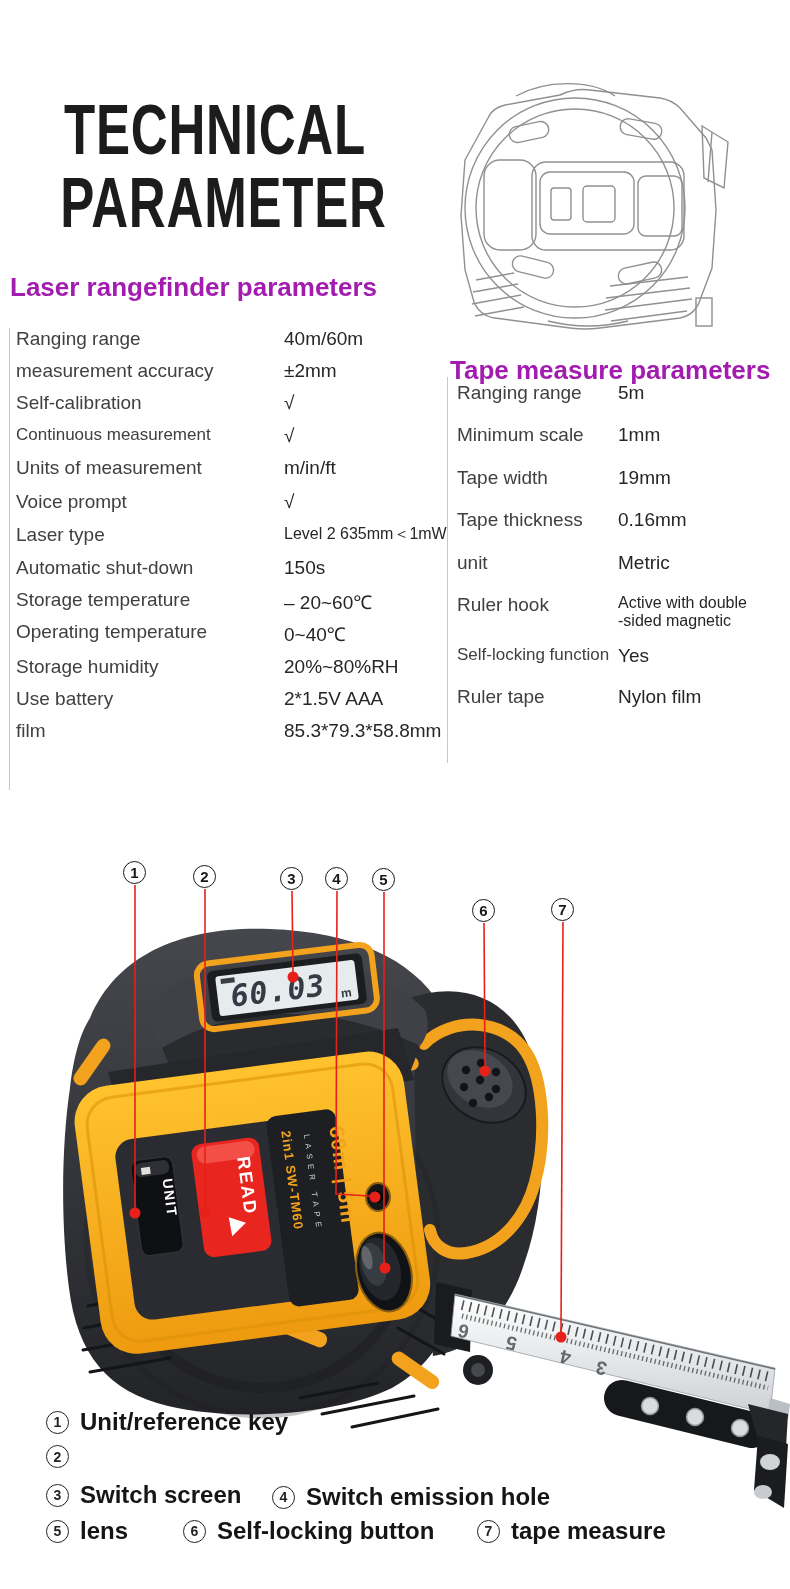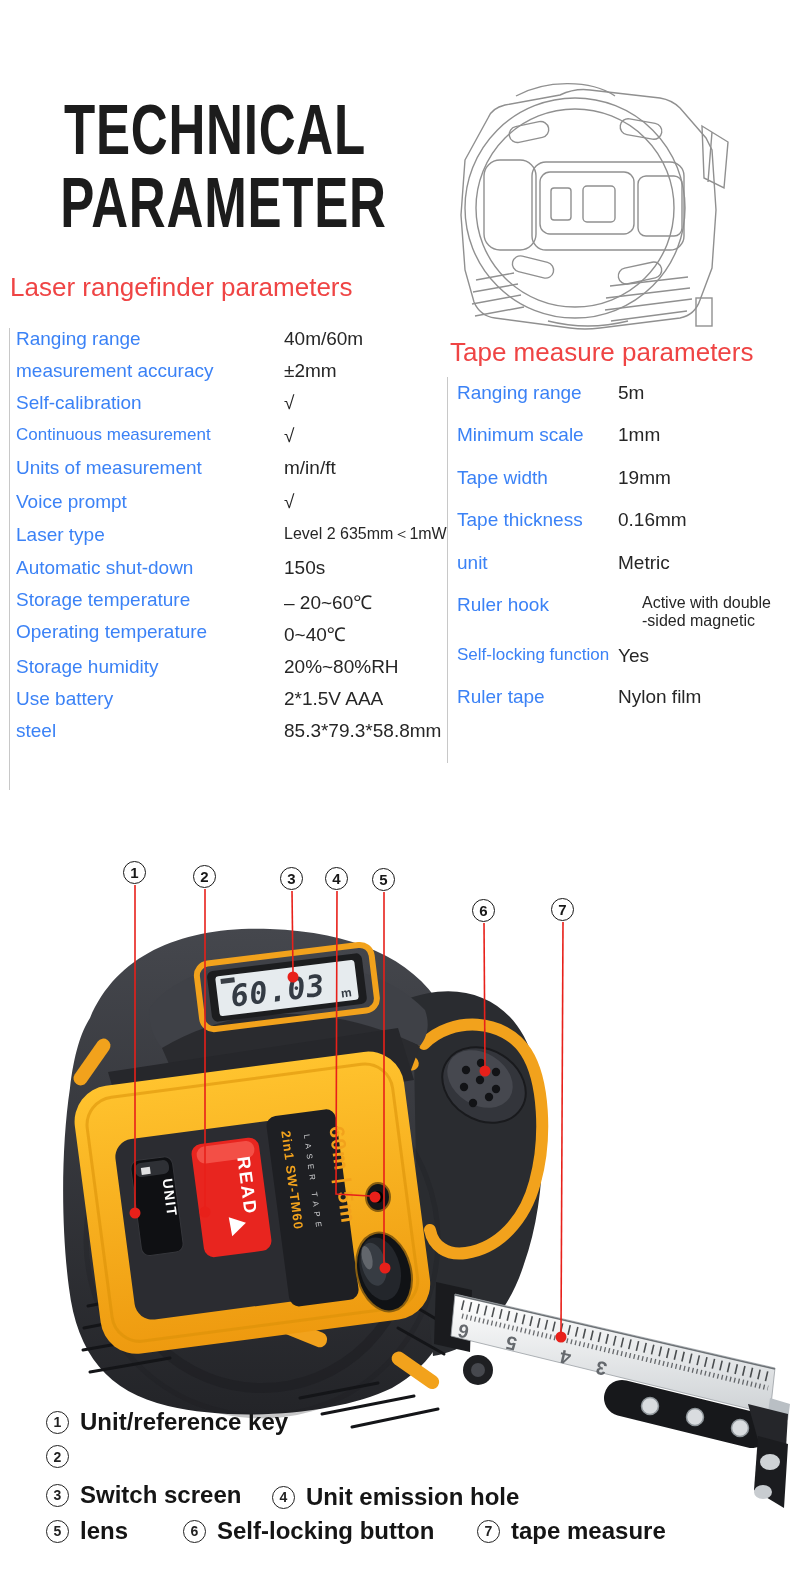--- a/index.html
+++ b/index.html
@@ -5,33 +5,33 @@
   html,body{margin:0;padding:0;}
   body{width:790px;height:1589px;position:relative;background:#ffffff;overflow:hidden;
        font-family:"Liberation Sans",sans-serif;color:#2a2a2a;}
   .abs{position:absolute;}
   
   .title{left:0;top:0;width:430px;text-align:center;font-weight:700;color:#1c1c1c;
          font-size:71px;line-height:73px;transform:scaleX(0.72);letter-spacing:1px;}
   .title .l1{position:absolute;left:0;top:93px;width:430px;}
   .title .l2{position:absolute;left:0;top:166px;width:430px;}
   
-  .sec-head{font-size:26px;font-weight:400;color:#ef4444;letter-spacing:0;}
+  .sec-head{font-size:26px;font-weight:700;color:#a21caf;letter-spacing:0;}
   
   .vline{position:absolute;width:1px;background:#c8c8c8;}
   .trow{position:relative;}
-  .tl{position:absolute;font-size:19px;color:#3b82f6;white-space:nowrap;}
+  .tl{position:absolute;font-size:19px;color:#404040;white-space:nowrap;}
   .tv{position:absolute;font-size:19px;color:#262626;white-space:nowrap;}
   .left-table .tl{left:16px;}
   .left-table .tv{left:284px;}
   .right-table .tl{left:10px;}
   .right-table .tv{left:171px;}
   .sm{font-size:16px !important;}
   .sm2{font-size:17px !important;}
-  .pre{white-space:pre-line !important;line-height:18px;margin-left:24px;}
+  .pre{white-space:pre-line !important;line-height:18px;}
   
   .cnum{position:absolute;width:23px;height:23px;border:1.7px solid #181818;border-radius:50%;
         background:#fff;display:flex;align-items:center;justify-content:center;
         font-size:15px;font-weight:700;color:#181818;box-sizing:border-box;z-index:5;}
   
   .leg-item{position:absolute;display:flex;align-items:center;white-space:nowrap;}
   .leg-circ{width:23px;height:23px;border:1.6px solid #222;border-radius:50%;
             display:flex;align-items:center;justify-content:center;flex:0 0 auto;
             font-size:14px;font-weight:700;color:#222;box-sizing:border-box;}
   .leg-txt{margin-left:11px;font-size:24px;font-weight:600;color:#151515;}
@@ -91,26 +91,26 @@
     </div>
   <div class="trow" style="height:32.5px">
       <span class="tl">Storage humidity</span>
       <span class="tv">20%~80%RH</span>
     </div>
   <div class="trow" style="height:31.5px">
       <span class="tl">Use battery</span>
       <span class="tv">2*1.5V  AAA</span>
     </div>
   <div class="trow" style="height:31.5px">
-      <span class="tl">steel</span>
+      <span class="tl">film</span>
       <span class="tv">85.3*79.3*58.8mm</span>
     </div>
 </div>
 
-<div class="abs sec-head" style="left:450px;top:337px;">Tape measure parameters</div>
+<div class="abs sec-head" style="left:450px;top:355px;">Tape measure parameters</div>
 <div class="vline" style="left:447px;top:377px;height:386px;"></div>
 
 <div class="abs right-table" style="left:447px;top:382px;width:343px;">
   <div class="trow" style="height:42.3px">
       <span class="tl">Ranging range</span>
       <span class="tv">5m</span>
     </div>
   <div class="trow" style="height:42.3px">
       <span class="tl">Minimum scale</span>
       <span class="tv">1mm</span>
@@ -341,21 +341,21 @@
   </div>
   <div class="leg-item" style="left:46px;top:1445px;">
     <span class="leg-circ">2</span>
   </div>
   <div class="leg-item" style="left:46px;top:1481px;">
     <span class="leg-circ">3</span>
     <span class="leg-txt">Switch screen</span>
   </div>
   <div class="leg-item" style="left:272px;top:1483px;">
     <span class="leg-circ">4</span>
-    <span class="leg-txt">Unit emission hole</span>
+    <span class="leg-txt">Switch emission hole</span>
   </div>
   <div class="leg-item" style="left:46px;top:1517px;">
     <span class="leg-circ">5</span>
     <span class="leg-txt">lens</span>
   </div>
   <div class="leg-item" style="left:183px;top:1517px;">
     <span class="leg-circ">6</span>
     <span class="leg-txt">Self-locking button</span>
   </div>
   <div class="leg-item" style="left:477px;top:1517px;">

